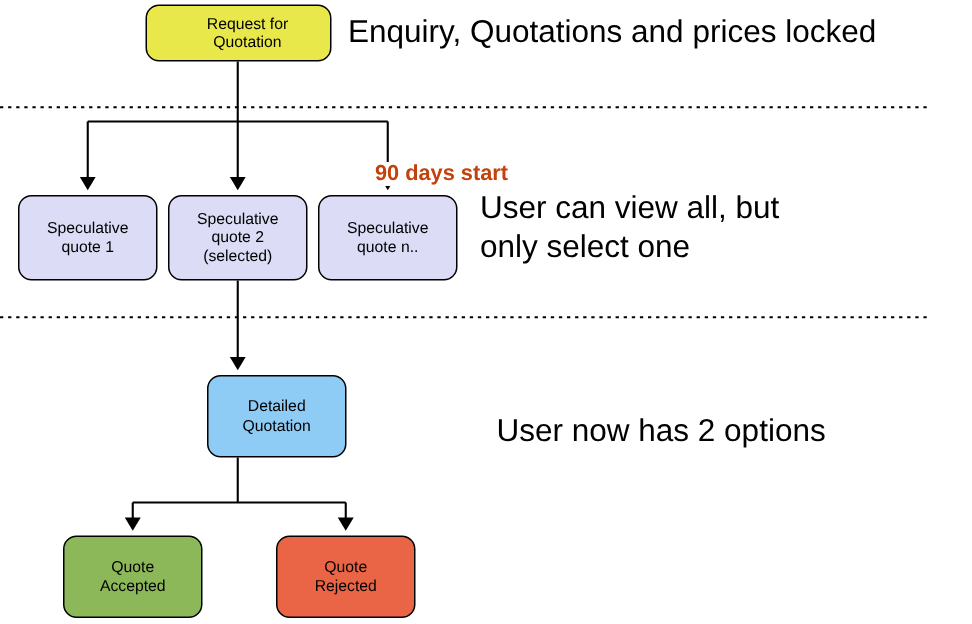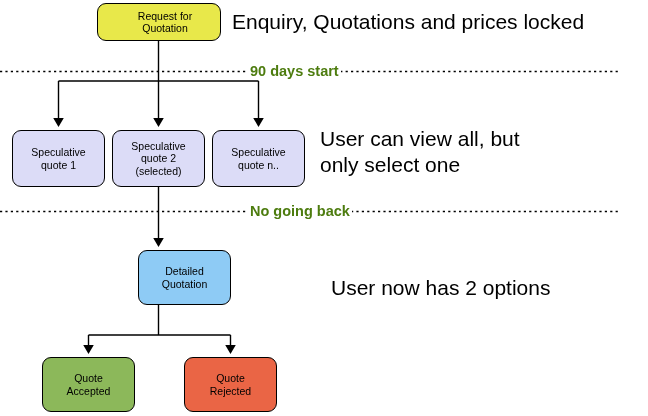--- a/index.html
+++ b/index.html
@@ -57,26 +57,27 @@
   .annotation {
     position: absolute;
     color: #000000;
     font-size: 21px;
     line-height: 1.22;
     white-space: pre-line;
     letter-spacing: 0px;
   }
   .phase-label {
     position: absolute;
-    color: #4d7c0f;
+    color: #c2410c;
     font-size: 14.5px;
     font-weight: bold;
     background: #ffffff;
     padding: 0 2px;
     white-space: nowrap;
+    margin-top: 45px;
   }
 </style>
 </head>
 <body>
 
 <div id="canvas">
 
   <svg class="layer" viewBox="0 0 648 416">
     <defs>
       <marker id="arrowhead" markerWidth="9" markerHeight="9" refX="2.2" refY="4.2" orient="auto" markerUnits="strokeWidth">
@@ -134,21 +135,20 @@
 Accepted</span>
   </div>
 
   <div class="node node-bottom" style="left:184px; top:357px; width:93px; height:55px; background:#ea6545;">
     <span class="label">Quote
 Rejected</span>
   </div>
 
   <div class="phase-label" style="left:248px; top:63px;">90 days start</div>
 
-  <div class="phase-label" style="left:248px; top:203px;">No going back</div>
 
   <div class="annotation" style="left:320px; top:126px;">User can view all, but
 only select one</div>
 
   <div class="annotation" style="left:232px; top:9px;">Enquiry, Quotations and prices locked</div>
 
   <div class="annotation" style="left:314px; top:275px;margin-left:17px;">User now has 2 options</div>
 
 </div>
 

